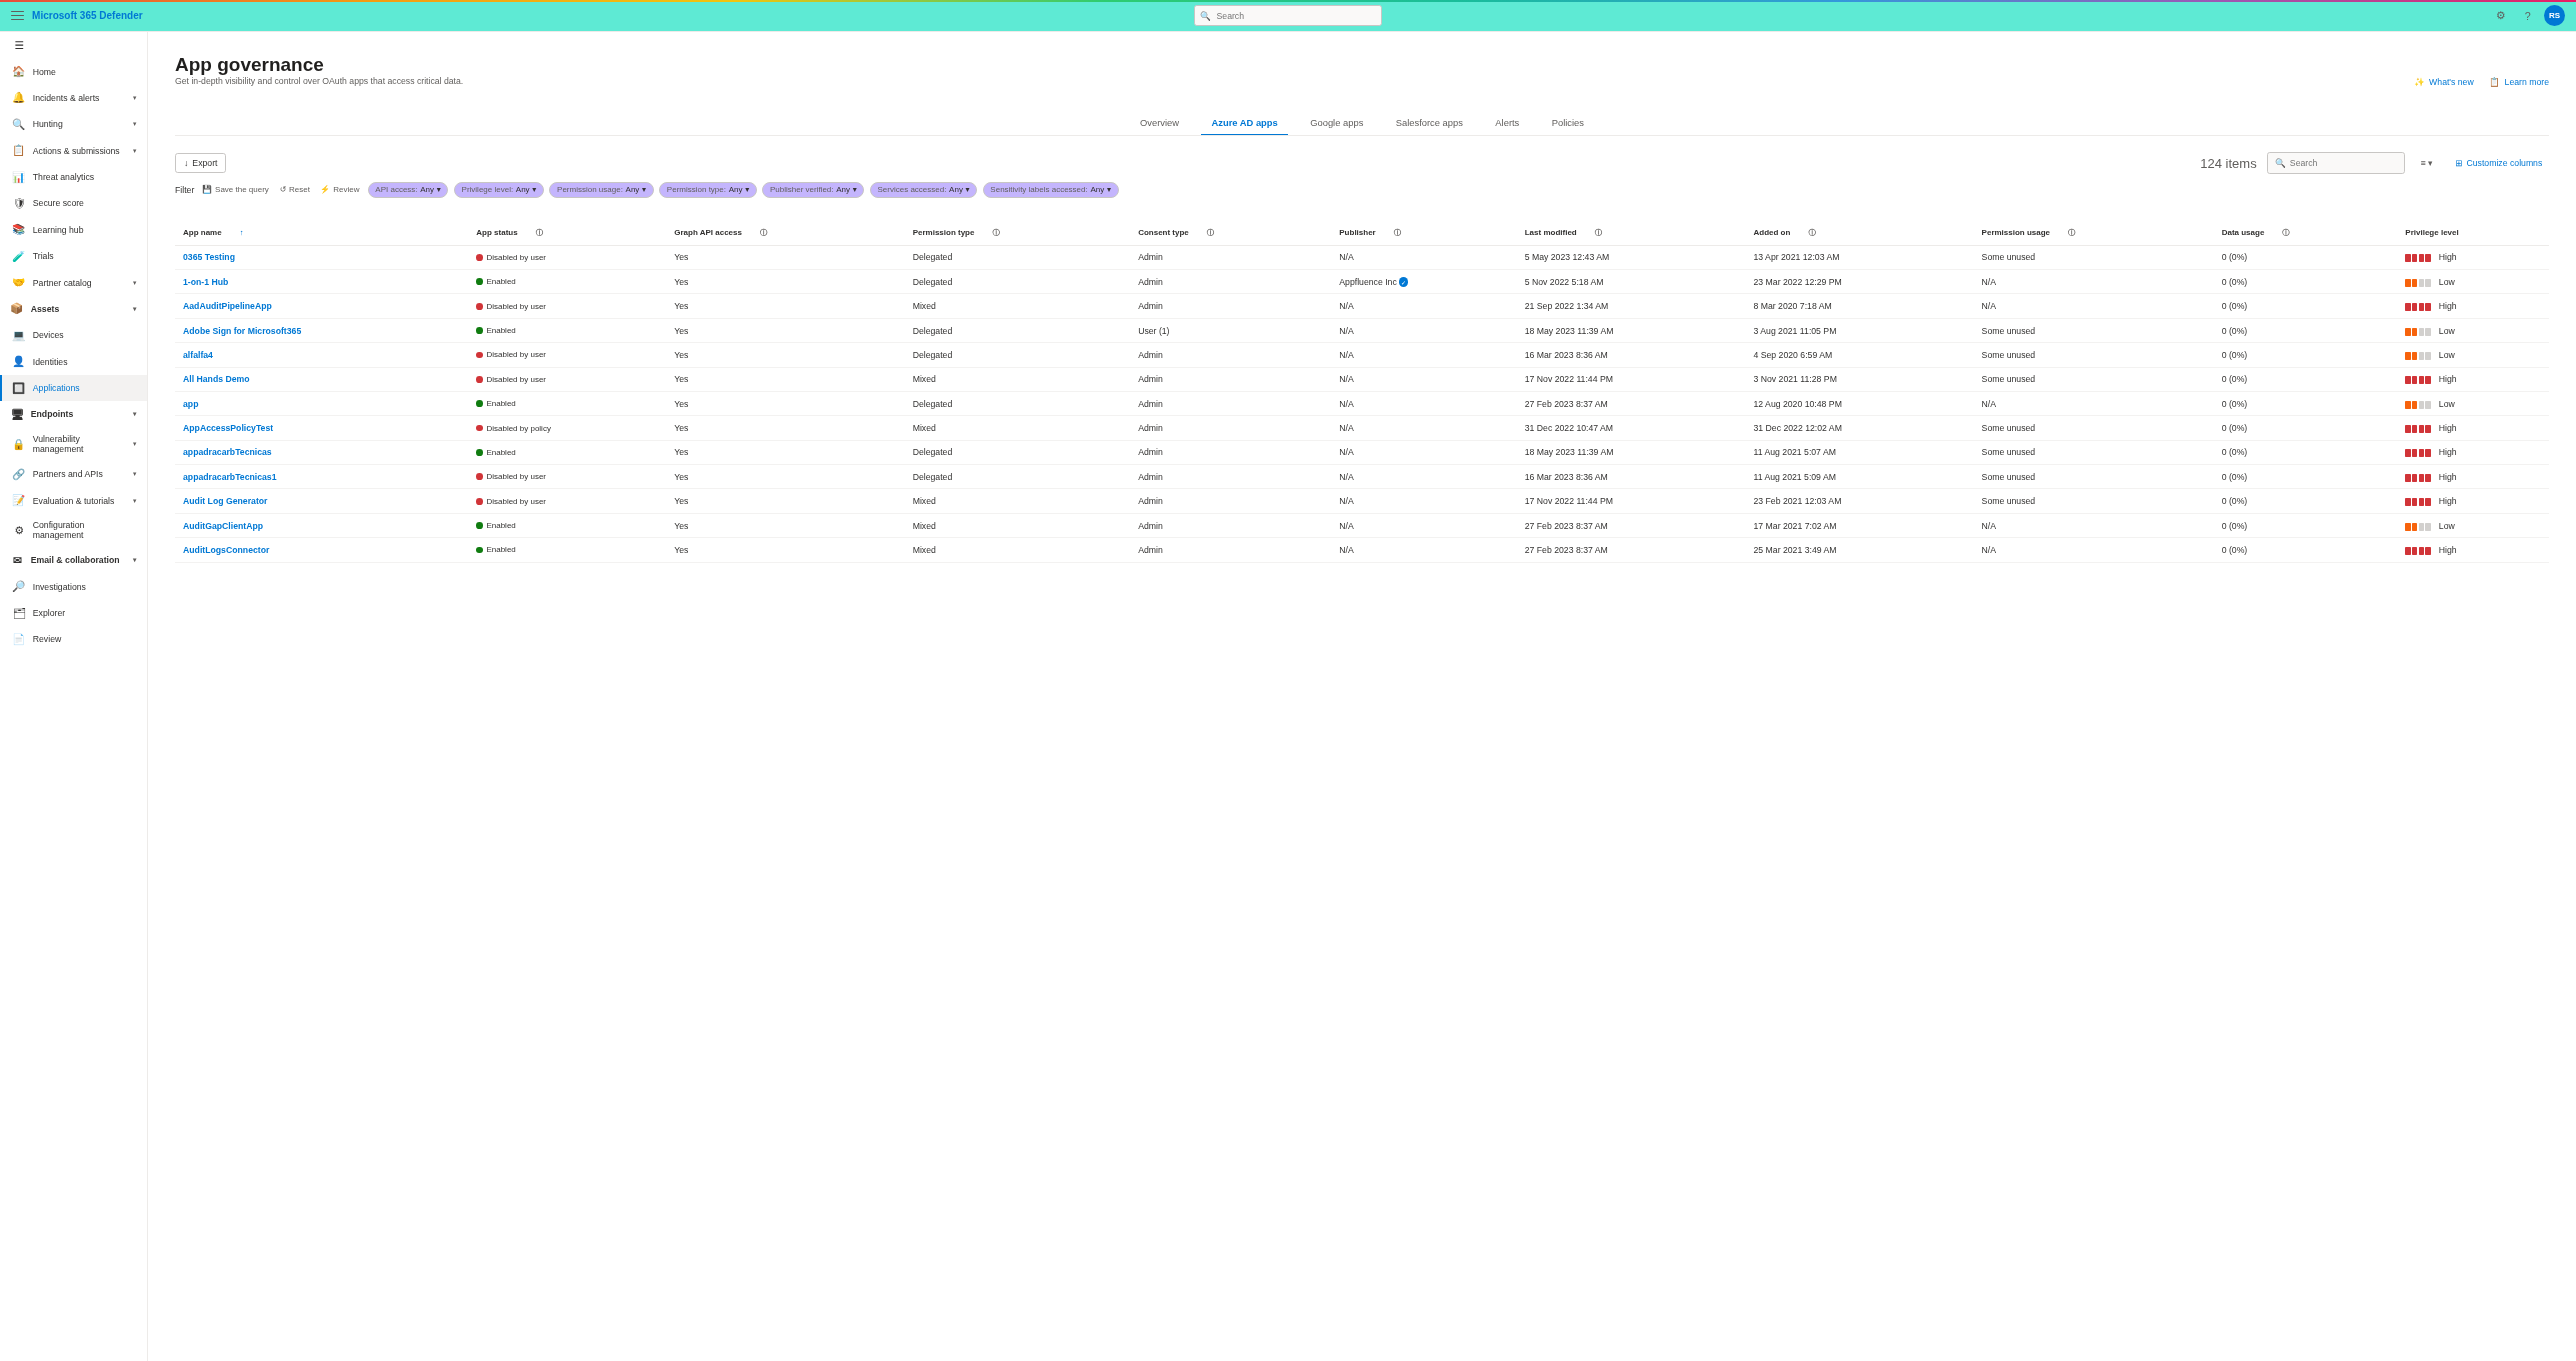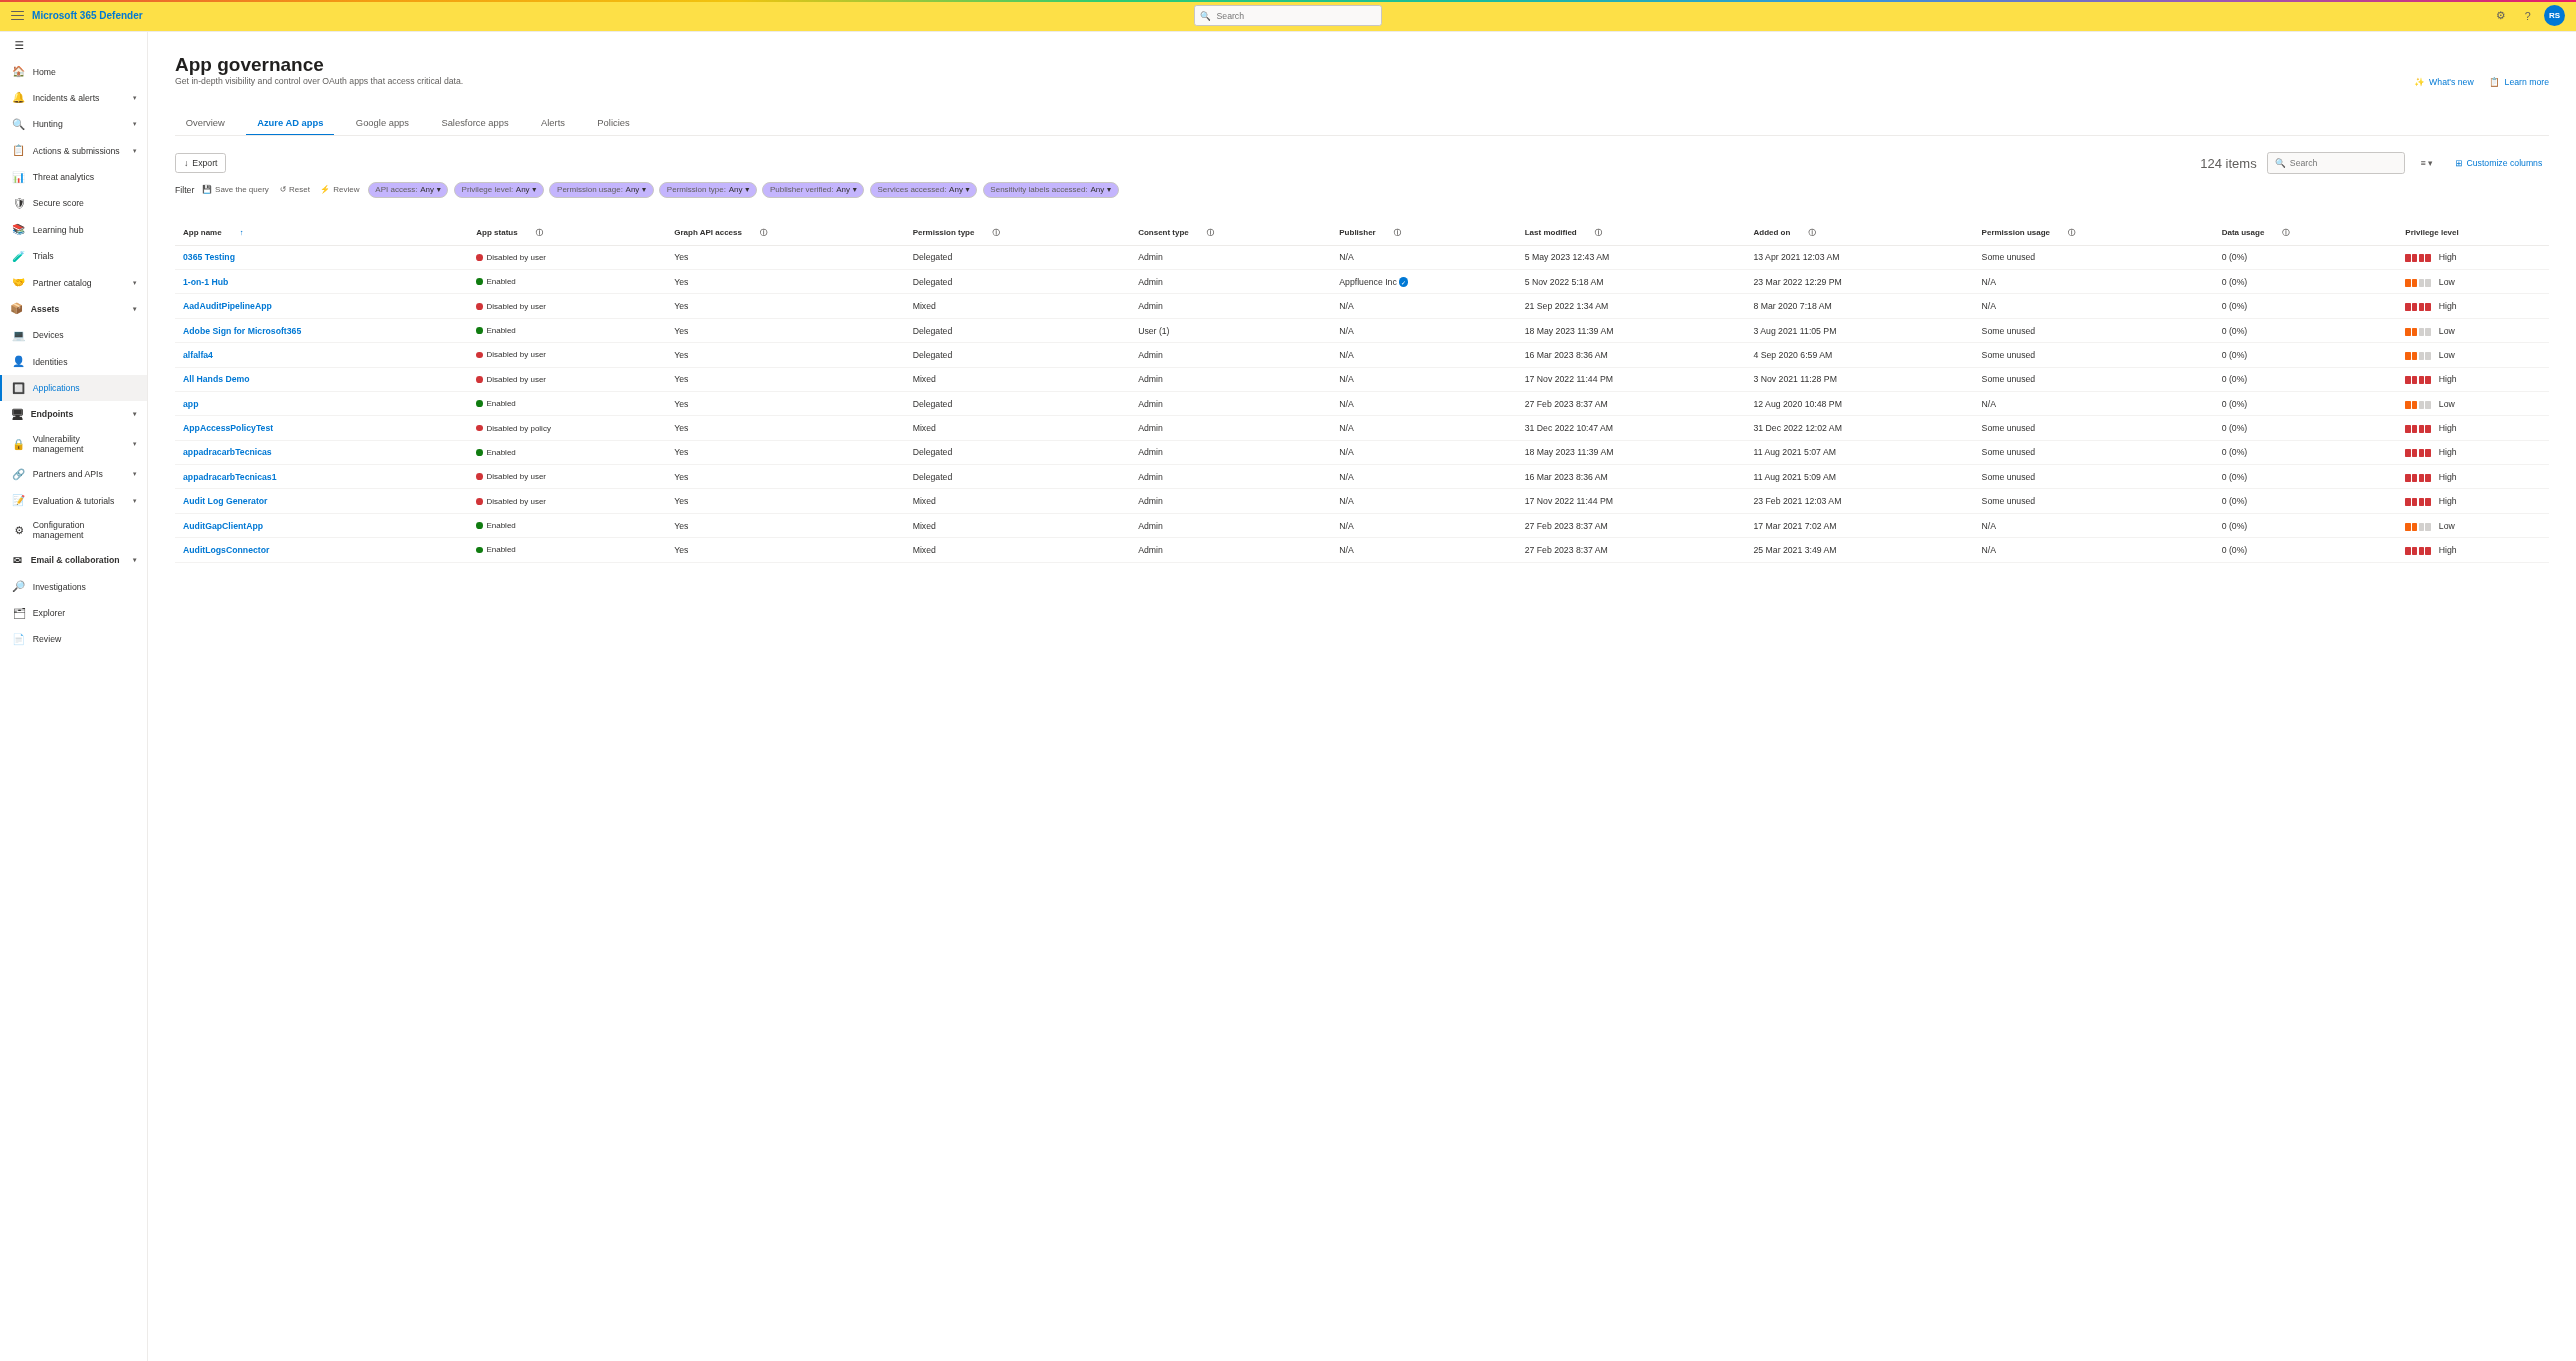--- a/index.html
+++ b/index.html
@@ -1,21 +1,21 @@
 <!DOCTYPE html>
 <html style="font-size:10.7px"><head>
   <meta charset="utf-8">
   <style>
     * { box-sizing: border-box; margin: 0; padding: 0; }
     body { font-family: 'Segoe UI', sans-serif; font-size: 9.4px; background: #f3f2f1; display: flex; flex-direction: column; height: 100vh; overflow: hidden; }
 
     
     .topbar {
       height: 32px;
-      background: #fde047;
+      background: #5eead4;
       display: flex;
       align-items: center;
       padding: 0 10.7px;
       border-bottom: 0.7px solid #edebe9;
       position: relative;
       z-index: 10;
       flex-shrink: 0;
     }
     .topbar-rainbow {
       position: absolute;
@@ -194,20 +194,21 @@
       font-size: 8.7px;
       margin-bottom: 19px;
     }
 
     
     .tabs {
       display: flex;
       border-bottom: 0.7px solid #edebe9;
       margin-bottom: 16px;
       gap: 11px;
+      justify-content: center;
     }
     .tab {
       padding: 6.7px 10.7px;
       cursor: pointer;
       font-size: 9.4px;
       color: #605e5c;
       border-bottom: 1.3px solid transparent;
       white-space: nowrap;
     }
     .tab.active { color: #0078d4; border-bottom-color: #0078d4; font-weight: 600; }

